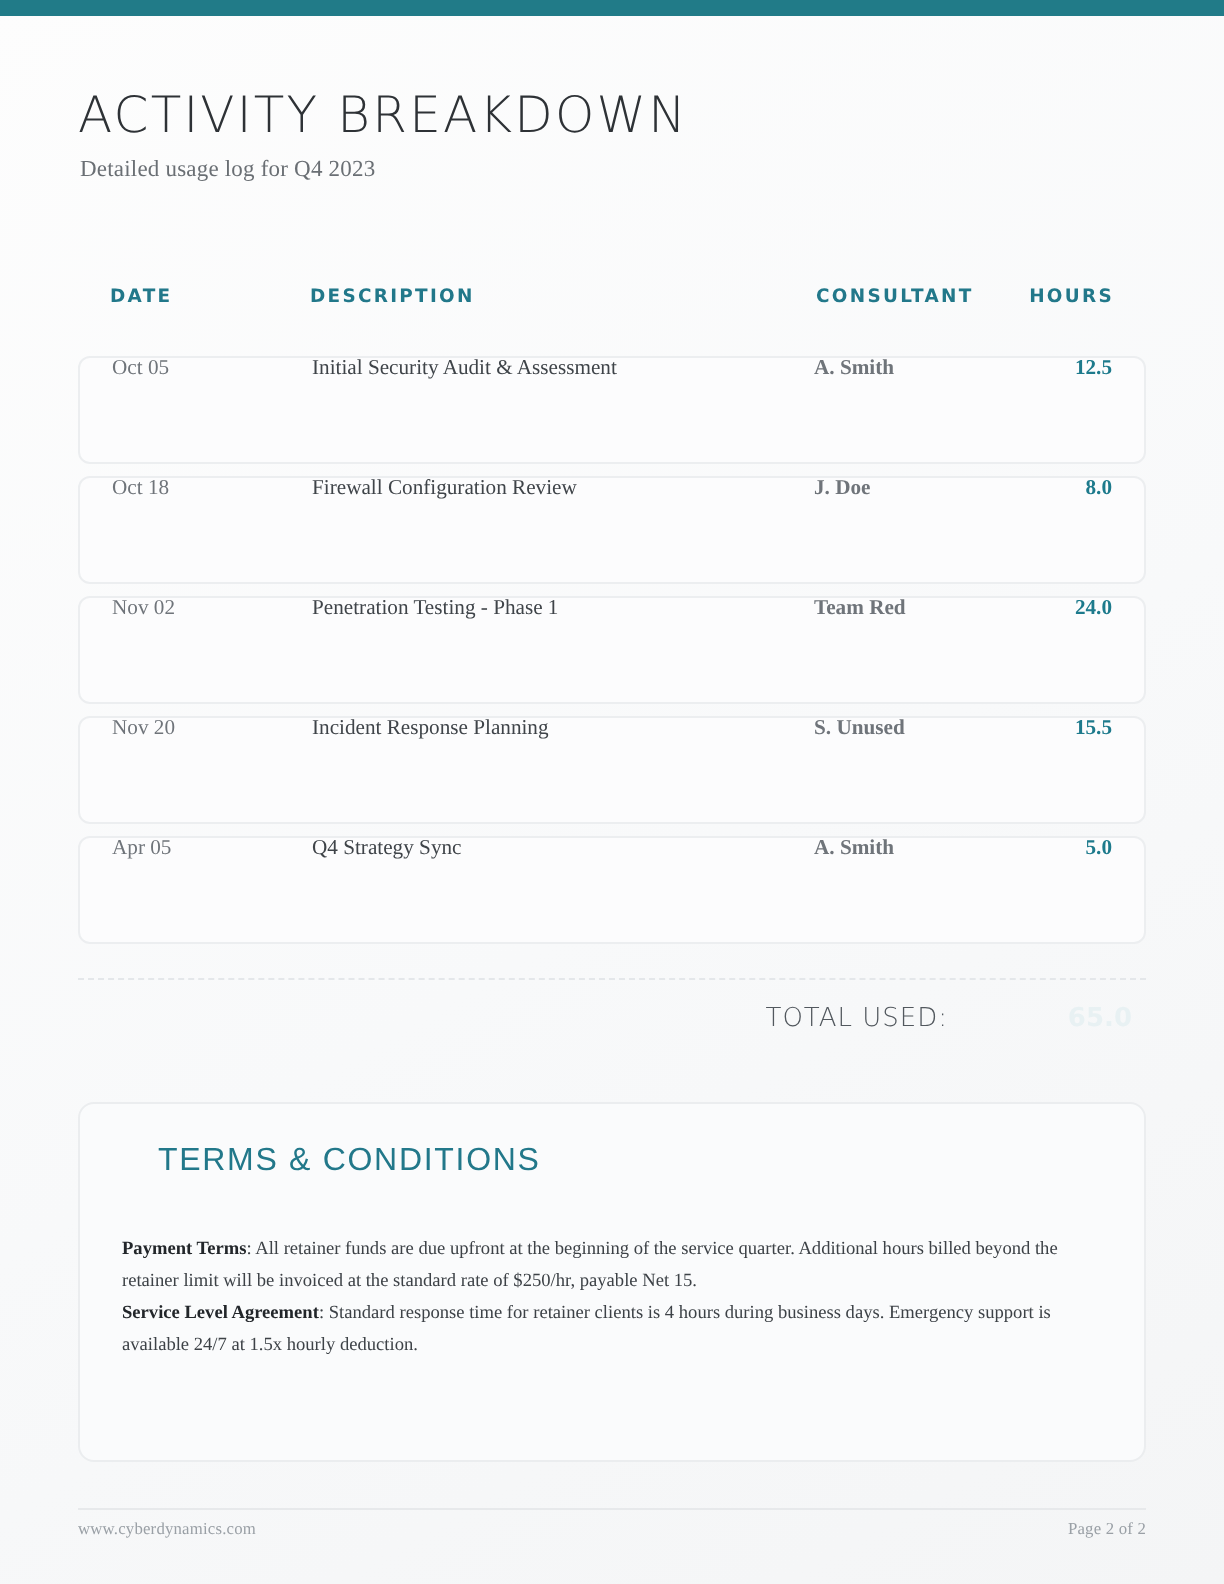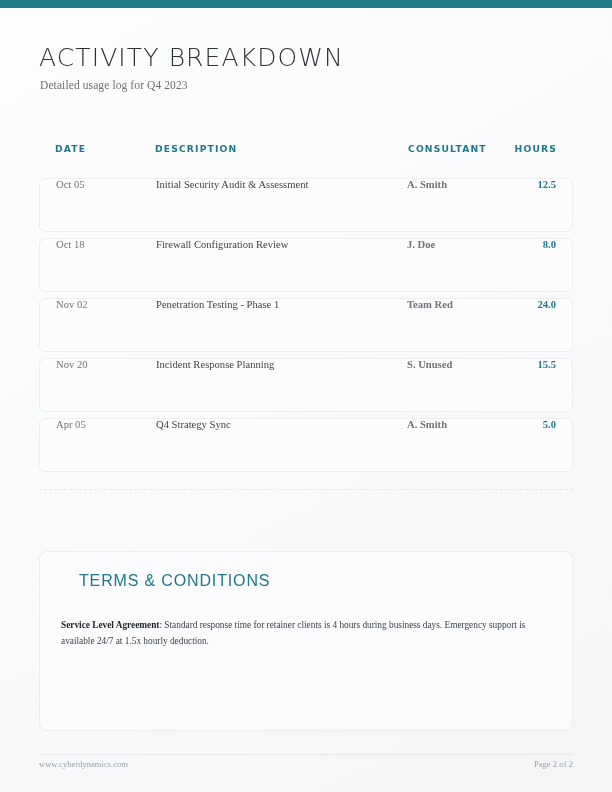--- a/index.html
+++ b/index.html
@@ -239,24 +239,29 @@
       <div class="row-card">
         <div class="col-date cell-date">Apr 05</div>
         <div class="col-desc cell-desc">Q4 Strategy Sync</div>
         <div class="col-cons cell-cons">A. Smith</div>
         <div class="col-hours cell-hours">5.0</div>
       </div>
     </div>
   </div>
 
   <div class="total-sep"></div>
+  <div class="total-row">
+    <div class="total-label">TOTAL USED:</div>
+    <div class="total-value">65.0</div>
+  </div>
 
   <div class="terms-box">
     <div class="terms-title">TERMS &amp; CONDITIONS</div>
     <div class="terms-body">
+      <p><b>Payment Terms</b><span>: All retainer funds are due upfront at the beginning of the service quarter. Additional hours billed beyond the retainer limit will be invoiced at the standard rate of $250/hr, payable Net 15.</span></p>
       <p><b>Service Level Agreement</b><span>: Standard response time for retainer clients is 4 hours during business days. Emergency support is available 24/7 at 1.5x hourly deduction.</span></p>
     </div>
   </div>
 
   <div class="footer-rule"></div>
   <div class="footer">
     <div>www.cyberdynamics.com</div>
     <div>Page 2 of 2</div>
   </div>
 

